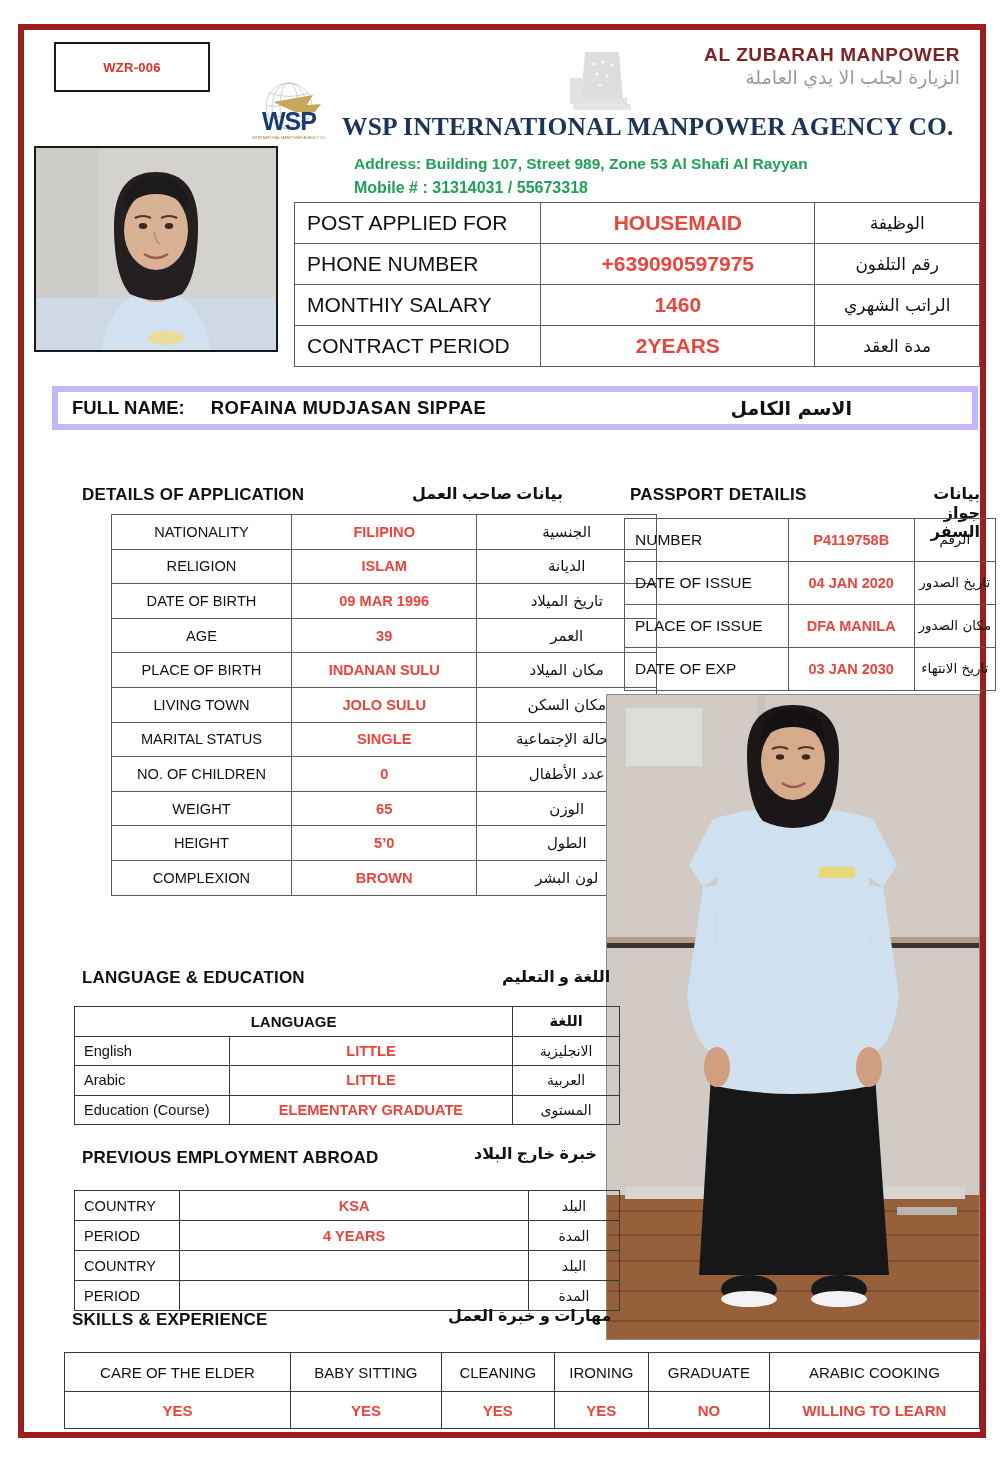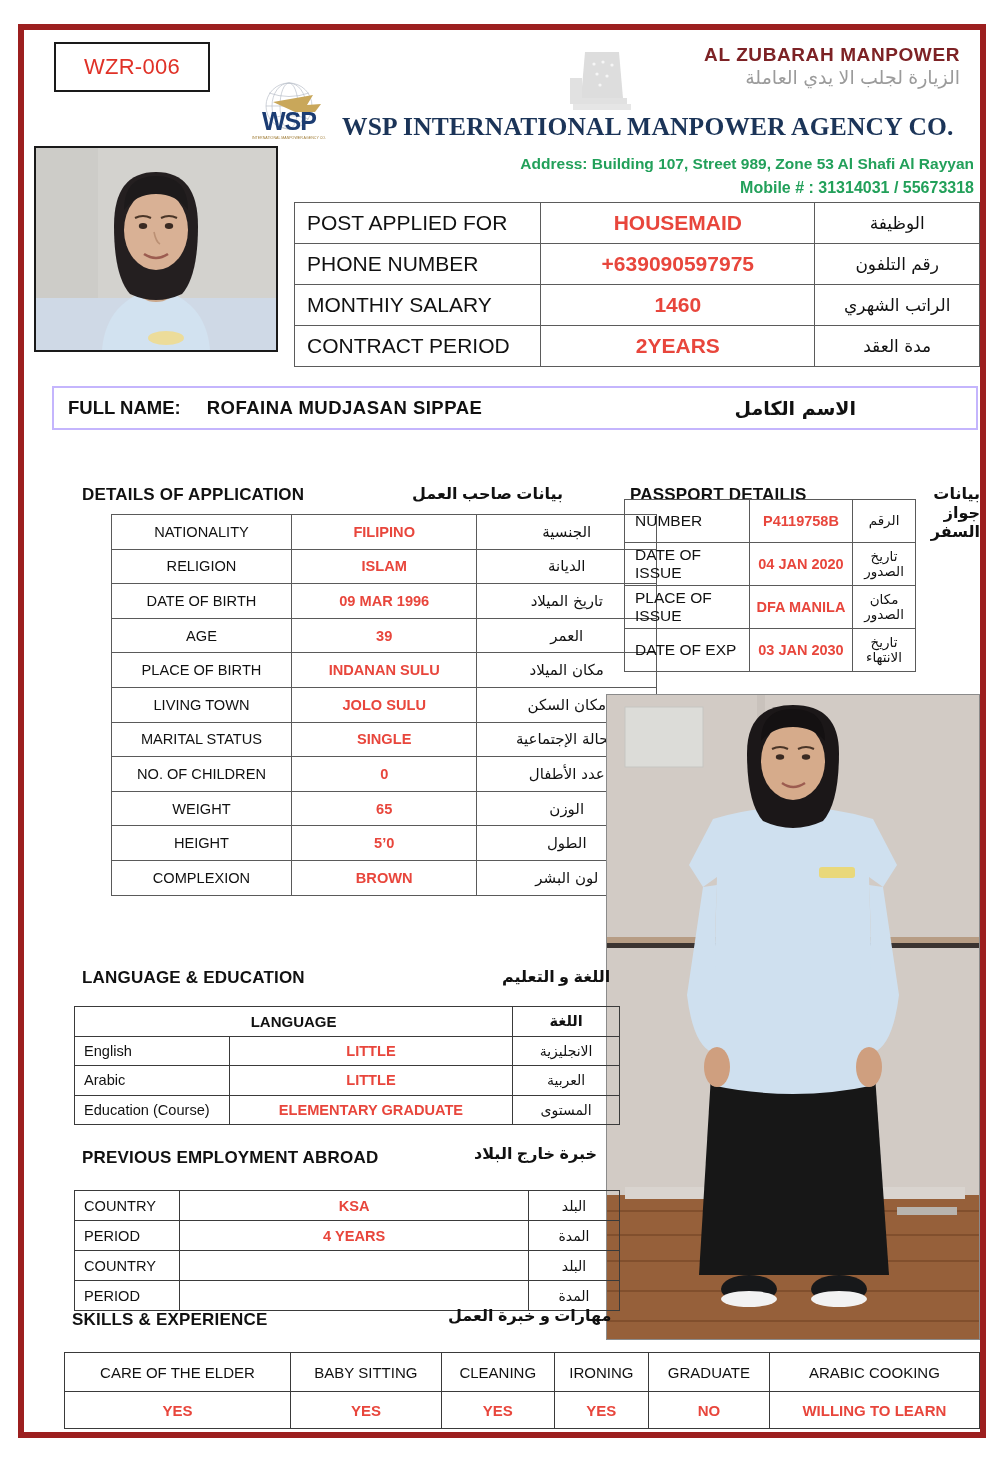--- a/index.html
+++ b/index.html
@@ -13,21 +13,21 @@
     border:6px solid #9c1f1f; background:#fff; box-sizing:border-box;
   }
   .inner{position:absolute; left:0; top:0; right:0; bottom:0;}
 
   
   .wzr-box{
     position:absolute; left:30px; top:12px; width:152px; height:46px;
     border:2px solid #1a1a1a; background:#fff;
     display:flex; align-items:center; justify-content:center;
   }
-  .wzr-box span{color:#e03127; font-weight:normal; font-size:22px; letter-spacing:.3px;}
+  .wzr-box span{color:#e03127; font-weight:bold; font-size:13px; letter-spacing:.3px;}
 
   .zubarah{
     position:absolute; right:20px; top:14px; width:370px; text-align:right;
   }
   .zubarah .zu-en{
     color:#7d2225; font-weight:bold; font-size:19px; letter-spacing:.6px; line-height:1.15;
   }
   .zubarah .zu-ar{
     color:#9b9b9b; font-size:19px; line-height:1.25; direction:rtl;
   }
@@ -36,21 +36,21 @@
   }
 
   .wsp-logo{ position:absolute; left:205px; top:52px; width:120px; height:62px;}
   .wsp-title{
     position:absolute; left:318px; top:82px; width:630px;
     font-family:"Liberation Serif","DejaVu Serif",serif;
     color:#1b3458; font-size:25.5px; font-weight:bold; letter-spacing:.2px;
     white-space:nowrap;
   }
   .addr{
-    position:absolute; left:330px; top:122px; width:620px; text-align:right;
+    position:absolute; left:330px; top:122px; width:620px; text-align:left;
     color:#22a05a; font-weight:bold; font-size:15.5px; line-height:1.55;
   }
   .addr .l2{ font-size:16px; }
 
   
   .portrait{
     position:absolute; left:10px; top:116px; width:240px; height:202px;
     border:2px solid #1a1a1a; overflow:hidden; background:#cfcfcc;
   }
   .bodyphoto{
@@ -71,40 +71,40 @@
   .hdr-table td{
     border:1px solid #5b5b5b; height:40px; font-size:21px;
   }
   .hdr-table td.k{ width:238px; padding-left:12px; color:#111; }
   .hdr-table td.v{ width:278px; text-align:center; font-size:21px; }
   .hdr-table td.a{ width:168px; text-align:center; font-size:17px; }
 
   
   .fullname{
     position:absolute; left:28px; top:356px; width:926px; height:44px;
-    border:2px solid #c4b5fd; box-sizing:border-box;
+    border:6px solid #c4b5fd; box-sizing:border-box;
     display:flex; align-items:center;
   }
   .fullname .lbl{ font-weight:bold; font-size:18.5px; padding-left:14px; }
   .fullname .nm{ font-weight:bold; font-size:18.5px; padding-left:26px; letter-spacing:.5px;}
   .fullname .arn{ margin-left:auto; padding-right:120px; font-weight:bold; font-size:19px; direction:rtl;}
 
   
   .sec{ position:absolute; font-weight:bold; font-size:17px; letter-spacing:.2px;}
   .sec-ar{ position:absolute; font-weight:bold; font-size:16px; direction:rtl;}
 
   
   .det-table{ position:absolute; left:50px; top:484px; width:546px;margin-left:37px; }
   .det-table td{ border:1px solid #5a5a5a; height:33.6px; font-size:14.6px; }
   .det-table td.k{ width:180px; text-align:center; }
   .det-table td.v{ width:186px; text-align:center; }
   .det-table td.a{ width:180px; text-align:center; font-size:15px;}
 
   
-  .pp-table{ position:absolute; left:600px; top:469px; width:292px; }
+  .pp-table{ position:absolute; left:600px; top:488px; width:372px; }
   .pp-table td{ border:1px solid #5a5a5a; height:42px; font-size:15.5px; }
   .pp-table td.k{ width:152px; padding-left:10px; }
   .pp-table td.v{ width:124px; text-align:center; font-size:14.5px; }
   .pp-table td.a{ width:80px; text-align:center; font-size:13.5px; line-height:1.12;}
 
   
   .lang-table{ position:absolute; left:50px; top:976px; width:546px; }
   .lang-table td{ border:1px solid #3a3a3a; height:28.5px; font-size:14.6px;}
   .lang-table td.k{ width:148px; padding-left:9px; }
   .lang-table td.v{ width:290px; text-align:center; }

